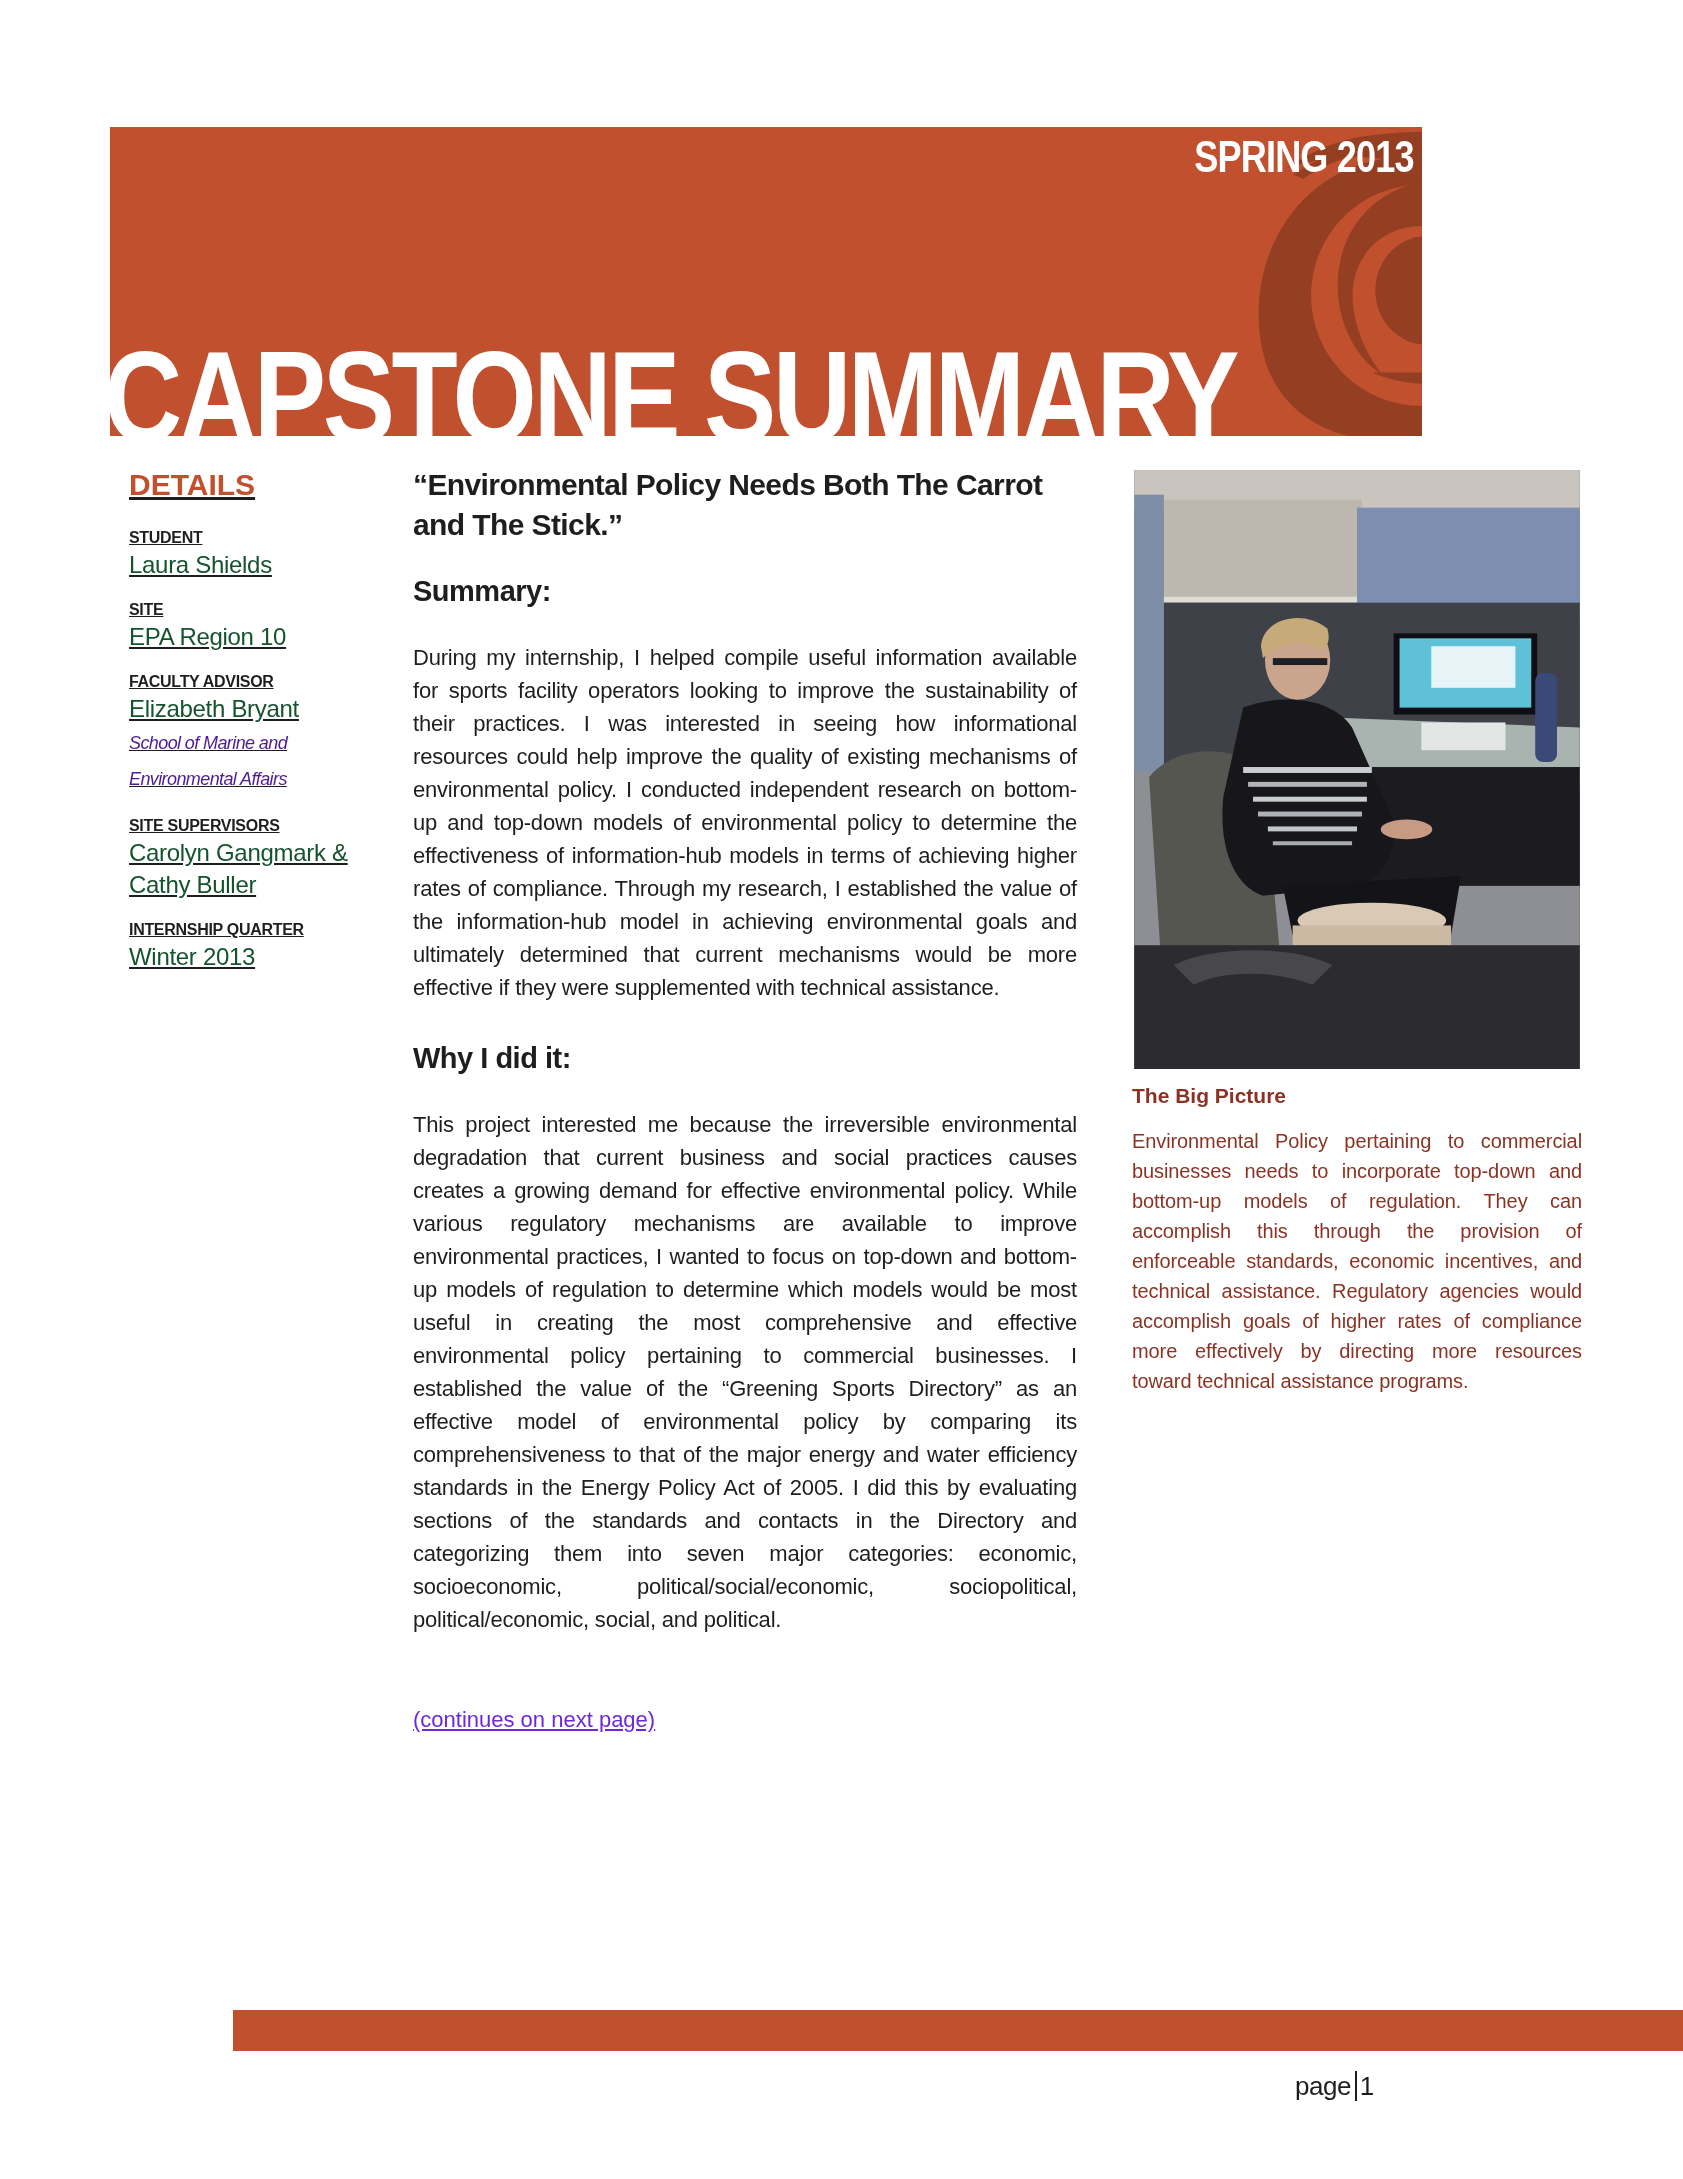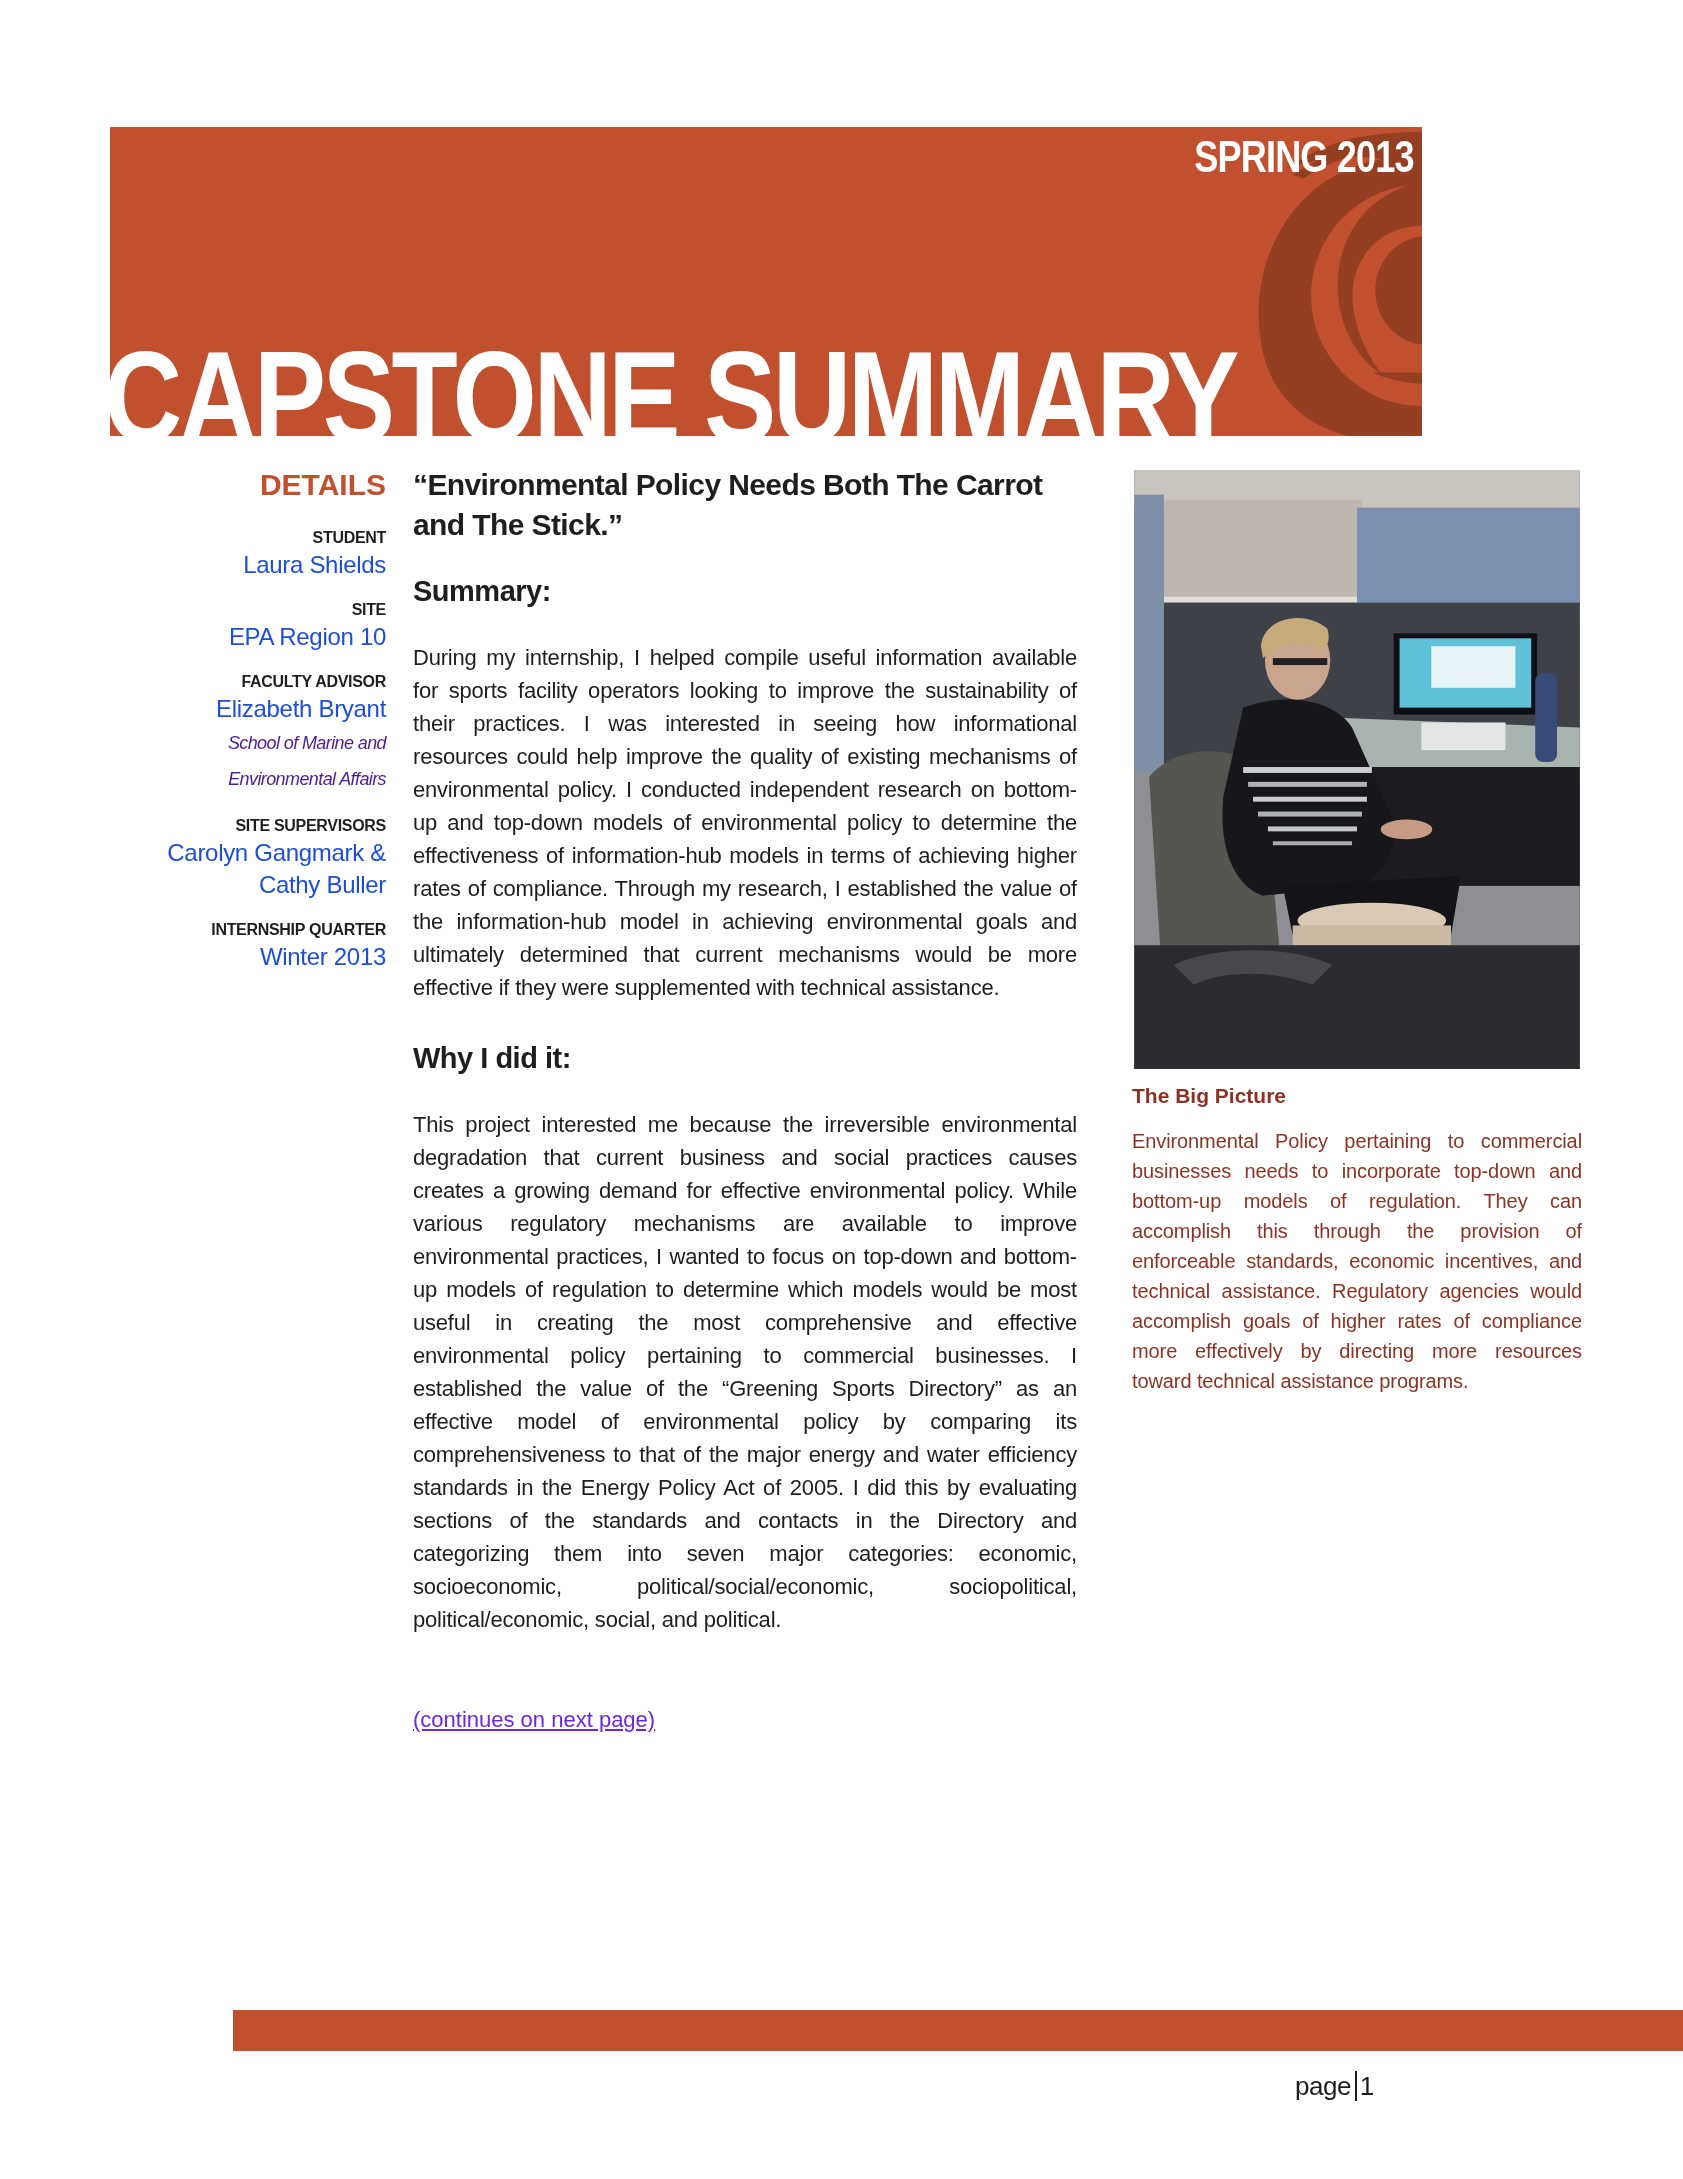--- a/index.html
+++ b/index.html
@@ -58,21 +58,22 @@
       white-space: nowrap;
       transform: scaleX(0.84);
       transform-origin: left top;
     }
     
     .details {
       position: absolute;
       left: 129px;
       top: 465px;
       width: 257px;
-      text-align: right;
+      text-align: left;
+      text-decoration: underline;
     }
     .details-heading {
       color: #c0502e;
       font-weight: bold;
       font-size: 30px;
       line-height: 40px;
       margin-bottom: 22px;
     }
     .detail-block {
       margin-bottom: 18px;
@@ -80,21 +81,21 @@
     .detail-label {
       font-weight: bold;
       font-size: 16px;
       line-height: 22px;
       color: #1e1e1e;
       letter-spacing: -0.3px;
     }
     .detail-value {
       font-size: 24px;
       line-height: 32px;
-      color: #1d4ed8;
+      color: #14532d;
       letter-spacing: -0.3px;
     }
     .detail-sub {
       font-style: italic;
       font-size: 18px;
       line-height: 36px;
       color: #4c1d95;
       letter-spacing: -0.6px;
     }
     

